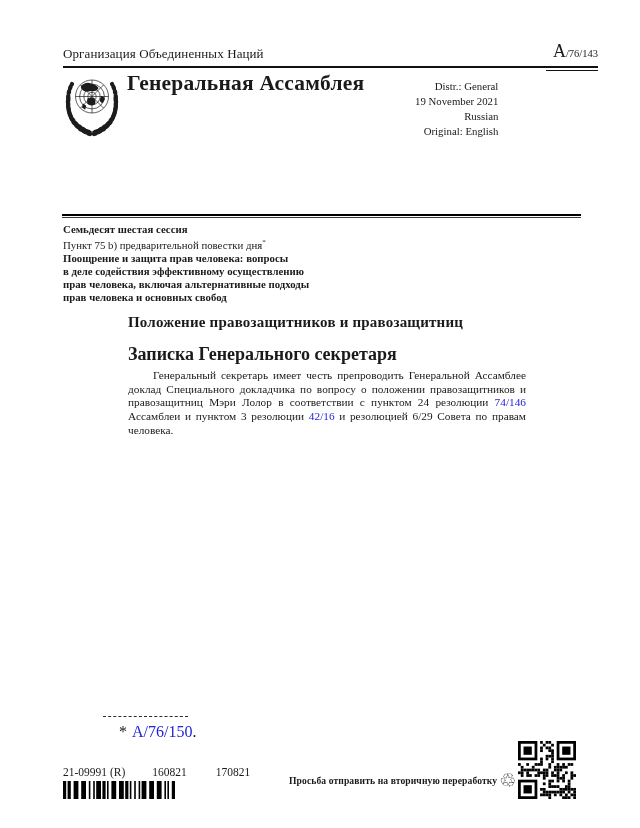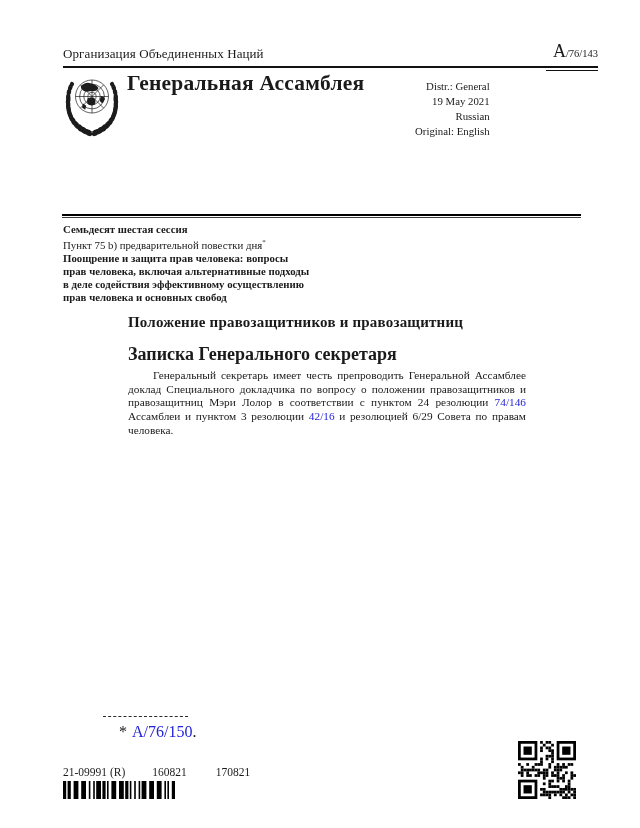--- a/index.html
+++ b/index.html
@@ -77,34 +77,34 @@
       <path d="M34 61 Q56 52 55 30 Q55 20 51 13" stroke-width="4.2" stroke-dasharray="2.1 2.7"></path>
       <path d="M33 63 Q48 58 53 44 Q55.5 36 54.5 27" stroke-width="4.2" stroke-dasharray="2.1 2.7"></path>
       <path d="M27 62 L35 60 M27 60 L35 62" stroke-width="1.1"></path>
     </g>
   </svg>
 
   <div class="masthead-title">Генеральная Ассамблея</div>
 
   <div class="distr">
     <div>Distr.: General</div>
-    <div>19 May 2021</div>
+    <div>19 November 2021</div>
     <div>Russian</div>
     <div>Original: English</div>
   </div>
 
   <div class="rule-thick"></div>
 
   <div class="session">
     <div class="b">Семьдесят шестая сессия</div>
     <div><span>Пункт 75 b) предварительной повестки дня</span><sup>*</sup></div>
     <div class="b" id="agenda-title">
         <div>Поощрение и защита прав человека: вопросы</div>
+        <div>в деле содействия эффективному осуществлению</div>
         <div>прав человека, включая альтернативные подходы</div>
-        <div>в деле содействия эффективному осуществлению</div>
         <div>прав человека и основных свобод</div>
       </div>
   </div>
 
   <div class="title">Положение правозащитников и правозащитниц</div>
   <div class="subtitle">Записка Генерального секретаря</div>
   <p class="bodytext" id="body-paragraph"><span>Генеральный секретарь имеет честь препроводить Генеральной Ассамблее доклад Специального докладчика по вопросу о положении правозащитников и правозащитниц Мэри Лолор в соответствии с пунктом 24 резолюции </span><a class="link">74/146</a><span> Ассамблеи и пунктом 3 резолюции </span><a class="link">42/16</a><span> и резолюцией 6/29 Совета по правам человека.</span></p>
 
   <div class="fn-rule"></div>
   <div class="fn-text"><span class="marker">*</span><a class="link">A/76/150</a><span>.</span></div>
@@ -127,20 +127,24 @@
       <rect x="71.19999999999999" y="0" width="1.6" height="18" fill="#000"></rect>
       <rect x="75.6" y="0" width="1.6" height="18" fill="#000"></rect>
       <rect x="78.6" y="0" width="4.8" height="18" fill="#000"></rect>
       <rect x="86.19999999999999" y="0" width="4.8" height="18" fill="#000"></rect>
       <rect x="93.79999999999998" y="0" width="4.8" height="18" fill="#000"></rect>
       <rect x="101.39999999999998" y="0" width="1.6" height="18" fill="#000"></rect>
       <rect x="104.39999999999998" y="0" width="1.6" height="18" fill="#000"></rect>
       <rect x="108.79999999999998" y="0" width="3.2" height="18" fill="#000"></rect>
     </svg>
 
+  <div class="recycle-row">
+    <span class="recycle-text">Просьба отправить на вторичную переработку</span>
+    <span class="recycle-icon">♲</span>
+  </div>
 
   <svg class="qr" id="qr" viewBox="0 0 58 58" aria-hidden="true">
       <rect x="22.095238095238095" y="0" width="2.761904761904762" height="2.761904761904762" fill="#000"></rect>
       <rect x="27.61904761904762" y="0" width="2.761904761904762" height="2.761904761904762" fill="#000"></rect>
       <rect x="30.38095238095238" y="0" width="2.761904761904762" height="2.761904761904762" fill="#000"></rect>
       <rect x="24.857142857142858" y="2.761904761904762" width="2.761904761904762" height="2.761904761904762" fill="#000"></rect>
       <rect x="33.14285714285714" y="2.761904761904762" width="2.761904761904762" height="2.761904761904762" fill="#000"></rect>
       <rect x="22.095238095238095" y="5.523809523809524" width="2.761904761904762" height="2.761904761904762" fill="#000"></rect>
       <rect x="27.61904761904762" y="5.523809523809524" width="2.761904761904762" height="2.761904761904762" fill="#000"></rect>
       <rect x="30.38095238095238" y="5.523809523809524" width="2.761904761904762" height="2.761904761904762" fill="#000"></rect>

